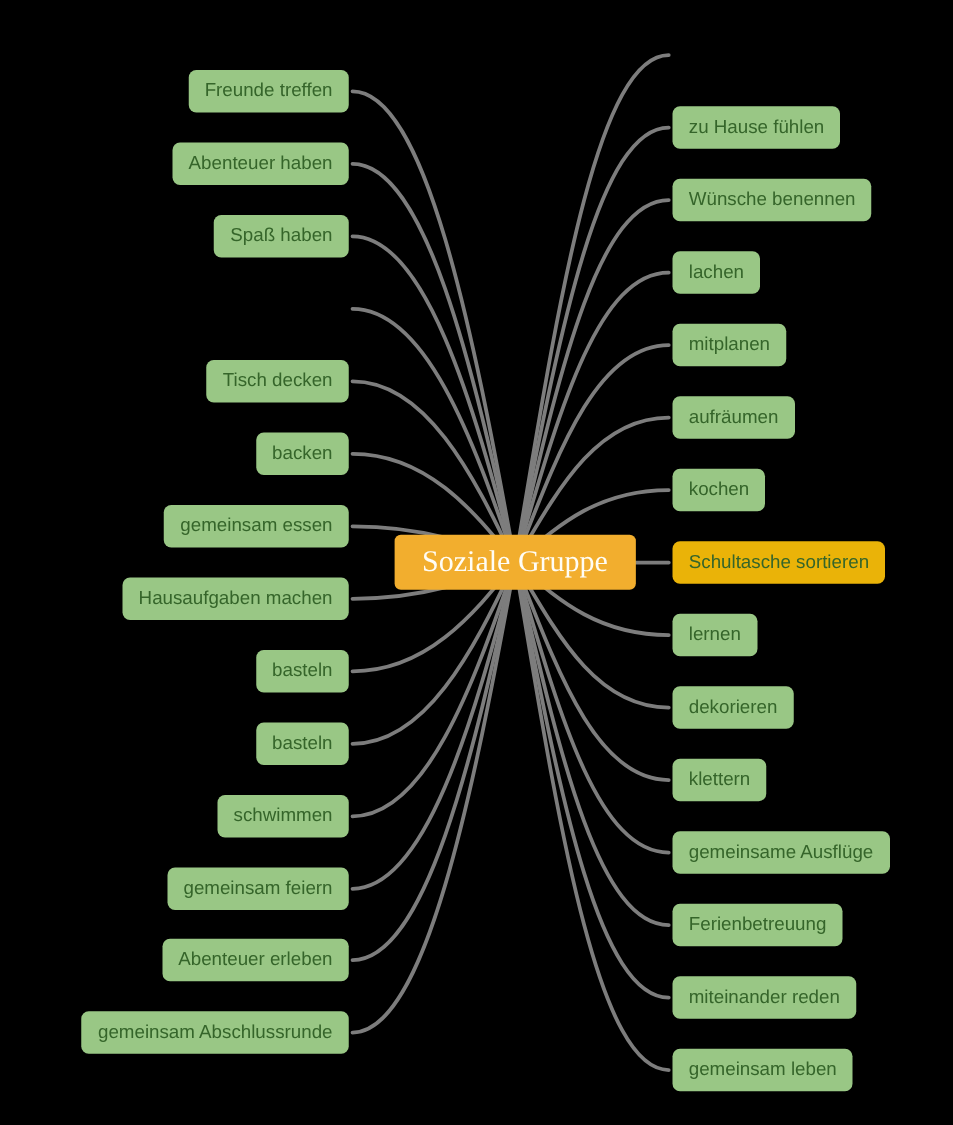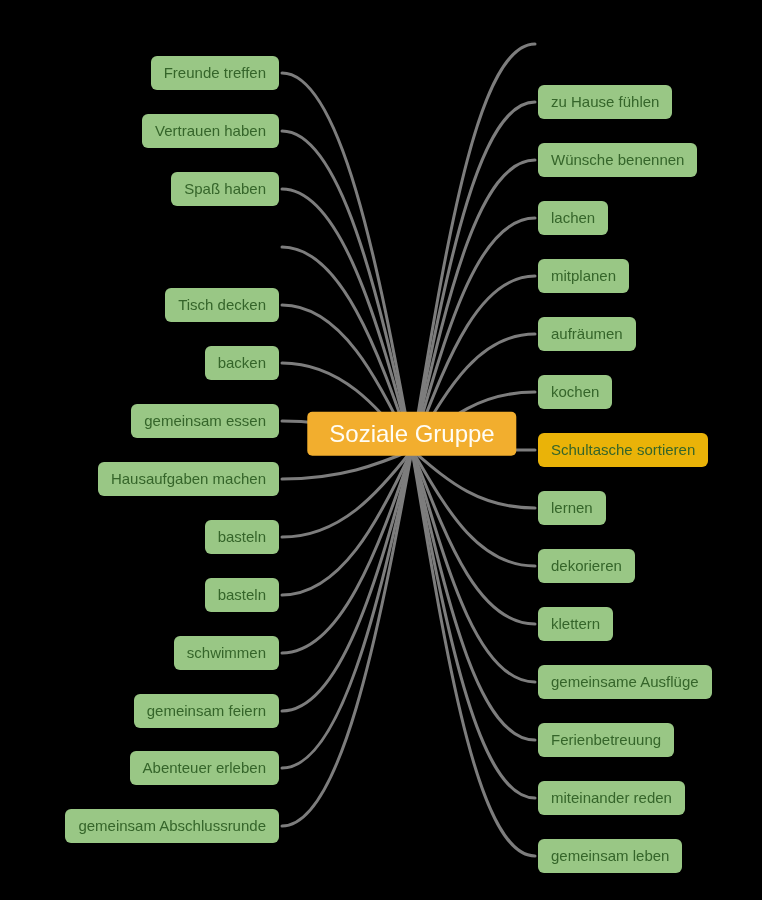--- a/index.html
+++ b/index.html
@@ -75,21 +75,21 @@
       <path d="M 412 450 C 446 479, 477 508, 535 508" fill="none" stroke="#7d7d7d" stroke-width="3" stroke-linecap="round"></path>
       <path d="M 412 450 C 446 508, 477 566, 535 566" fill="none" stroke="#7d7d7d" stroke-width="3" stroke-linecap="round"></path>
       <path d="M 412 450 C 446 537, 477 624, 535 624" fill="none" stroke="#7d7d7d" stroke-width="3" stroke-linecap="round"></path>
       <path d="M 412 450 C 446 566, 477 682, 535 682" fill="none" stroke="#7d7d7d" stroke-width="3" stroke-linecap="round"></path>
       <path d="M 412 450 C 446 595, 477 740, 535 740" fill="none" stroke="#7d7d7d" stroke-width="3" stroke-linecap="round"></path>
       <path d="M 412 450 C 446 624, 477 798, 535 798" fill="none" stroke="#7d7d7d" stroke-width="3" stroke-linecap="round"></path>
       <path d="M 412 450 C 446 653, 477 856, 535 856" fill="none" stroke="#7d7d7d" stroke-width="3" stroke-linecap="round"></path>
     </svg>
 
 <div class="node" style="top: 73px; right: 483px; background: rgb(153, 199, 133); color: rgb(53, 101, 42); margin-left: 38px;">Freunde treffen</div>
-    <div class="node" style="top: 131px; right: 483px; background: rgb(153, 199, 133); color: rgb(53, 101, 42);">Vertrauen haben</div>
+    <div class="node" style="top: 131px; right: 483px; background: rgb(153, 199, 133); color: rgb(53, 101, 42);">Abenteuer haben</div>
     <div class="node" style="top: 189px; right: 483px; background: rgb(153, 199, 133); color: rgb(53, 101, 42);">Spaß haben</div>
     <div class="node" style="top: 305px; right: 483px; background: rgb(153, 199, 133); color: rgb(53, 101, 42);">Tisch decken</div>
     <div class="node" style="top: 363px; right: 483px; background: rgb(153, 199, 133); color: rgb(53, 101, 42);">backen</div>
     <div class="node" style="top: 421px; right: 483px; background: rgb(153, 199, 133); color: rgb(53, 101, 42);">gemeinsam essen</div>
     <div class="node" style="top: 479px; right: 483px; background: rgb(153, 199, 133); color: rgb(53, 101, 42);">Hausaufgaben machen</div>
     <div class="node" style="top: 537px; right: 483px; background: rgb(153, 199, 133); color: rgb(53, 101, 42);">basteln</div>
     <div class="node" style="top: 595px; right: 483px; background: rgb(153, 199, 133); color: rgb(53, 101, 42);">basteln</div>
     <div class="node" style="top: 653px; right: 483px; background: rgb(153, 199, 133); color: rgb(53, 101, 42);">schwimmen</div>
     <div class="node" style="top: 711px; right: 483px; background: rgb(153, 199, 133); color: rgb(53, 101, 42);">gemeinsam feiern</div>
     <div class="node" style="top: 768px; right: 483px; background: rgb(153, 199, 133); color: rgb(53, 101, 42);">Abenteuer erleben</div>
@@ -101,14 +101,14 @@
     <div class="node" style="top: 334px; left: 538px; background: rgb(153, 199, 133); color: rgb(53, 101, 42);">aufräumen</div>
     <div class="node" style="top: 392px; left: 538px; background: rgb(153, 199, 133); color: rgb(53, 101, 42);">kochen</div>
     <div class="node" style="top: 450px; left: 538px; background: #eab308; color: rgb(53, 101, 42);">Schultasche sortieren</div>
     <div class="node" style="top: 508px; left: 538px; background: rgb(153, 199, 133); color: rgb(53, 101, 42);">lernen</div>
     <div class="node" style="top: 566px; left: 538px; background: rgb(153, 199, 133); color: rgb(53, 101, 42);">dekorieren</div>
     <div class="node" style="top: 624px; left: 538px; background: rgb(153, 199, 133); color: rgb(53, 101, 42);">klettern</div>
     <div class="node" style="top: 682px; left: 538px; background: rgb(153, 199, 133); color: rgb(53, 101, 42);">gemeinsame Ausflüge</div>
     <div class="node" style="top: 740px; left: 538px; background: rgb(153, 199, 133); color: rgb(53, 101, 42);">Ferienbetreuung</div>
     <div class="node" style="top: 798px; left: 538px; background: rgb(153, 199, 133); color: rgb(53, 101, 42);">miteinander reden</div>
     <div class="node" style="top: 856px; left: 538px; background: rgb(153, 199, 133); color: rgb(53, 101, 42);">gemeinsam leben</div>
-    <div class="center-node" style="left: 412px; top: 434px; background: rgb(242, 174, 46); color: rgb(255, 253, 245);">Soziale Gruppe</div>
+    <div class="center-node" style="left: 412px; top: 450px; background: rgb(242, 174, 46); color: rgb(255, 253, 245); font-family: Liberation Serif, serif;">Soziale Gruppe</div>
   </div>
 
 </body></html>

